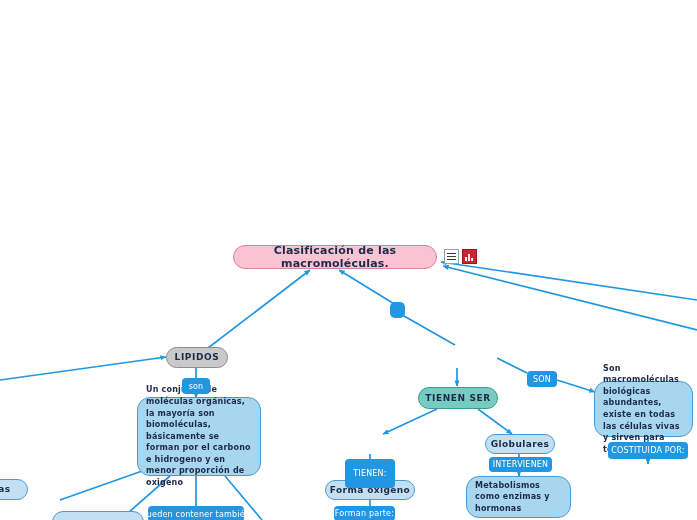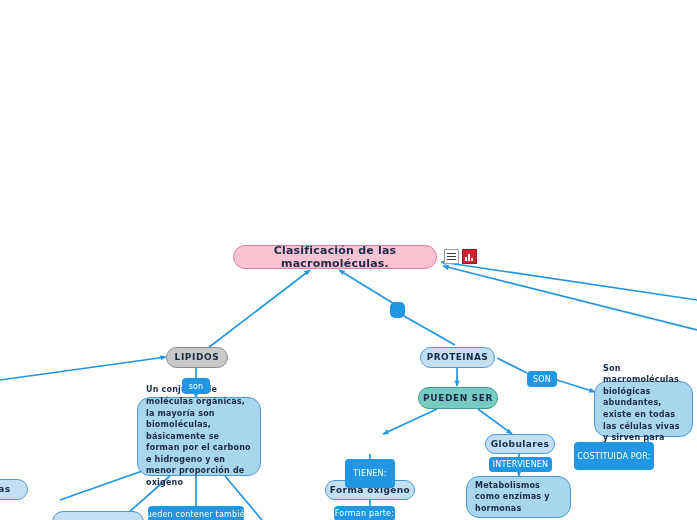--- a/index.html
+++ b/index.html
@@ -210,37 +210,36 @@
   <div class="node n-para" style="left:137px; top:397px; width:124px; height:79px;">Un conjunto de moléculas orgánicas, la mayoría son biomoléculas, básicamente se forman por el carbono e hidrogeno y en menor proporción de oxigeno</div>
 
   <div class="lbl" style="left:148px; top:506px; width:96px; height:16px;">Pueden contener también</div>
 
   <div class="node n-blue" style="left:-26px; top:479px; width:54px; height:21px;">nas</div>
 
   <div class="node n-blue" style="left:52px; top:511px; width:92px; height:22px;"></div>
 
   <div class="lbl empty" style="left:390px; top:302px; width:15px; height:16px;"></div>
 
-  <div class="node n-blue" style="left:420px; top:347px; width:75px; height:21px;">PROTEINAS</div>
-
-  <div class="node n-teal" style="left:418px; top:387px; width:80px; height:22px;">PUEDEN SER</div>
+
+  <div class="node n-teal" style="left:418px; top:387px; width:80px; height:22px;">TIENEN SER</div>
 
 
   <div class="lbl" style="left:345px; top:459px; width:50px; height:29px;">TIENEN:</div>
 
   <div class="node n-blue" style="left:325px; top:480px; width:90px; height:20px;">Forma oxigeno</div>
 
   <div class="lbl" style="left:334px; top:506px; width:61px; height:15px;">Forman parte:</div>
 
   <div class="node n-blue" style="left:485px; top:434px; width:70px; height:20px;">Globulares</div>
 
   <div class="lbl" style="left:489px; top:457px; width:63px; height:15px;">INTERVIENEN</div>
 
   <div class="node n-para" style="left:466px; top:476px; width:105px; height:42px; justify-content:flex-start;">Metabolismos como enzimas y hormonas</div>
 
   <div class="lbl" style="left:527px; top:371px; width:30px; height:16px;">SON</div>
 
   <div class="node n-para" style="left:594px; top:381px; width:99px; height:56px;">Son macromoléculas biológicas abundantes, existe en todas las células vivas y sirven para todo</div>
 
-  <div class="lbl" style="left:574px; top:442px; width:80px; height:28px;">COSTITUIDA POR:</div>
+  <div class="lbl" style="left:608px; top:442px; width:80px; height:17px;">COSTITUIDA POR:</div>
 
 
 </div>
 
 </body></html>

